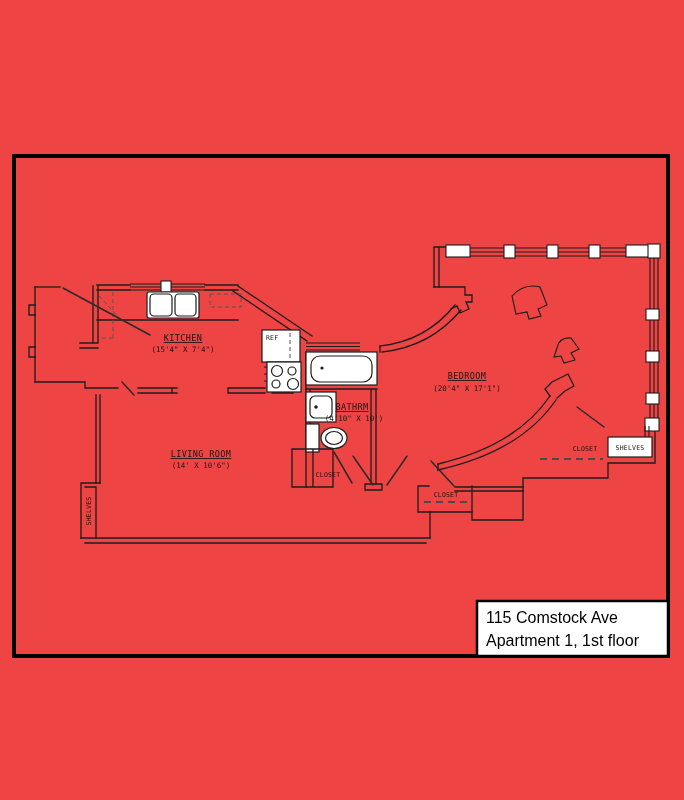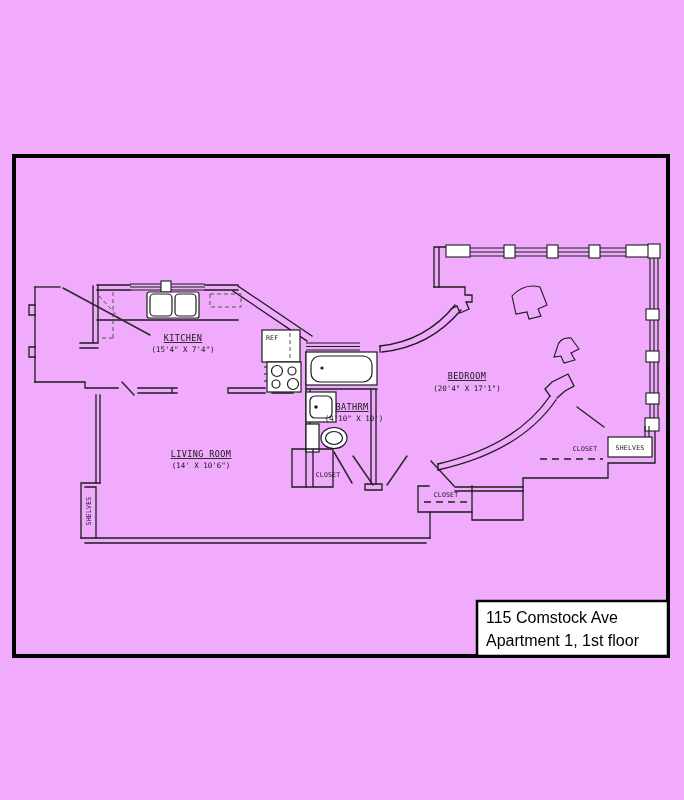--- a/index.html
+++ b/index.html
@@ -1,16 +1,16 @@
 <!DOCTYPE html>
 <html><head>
 <meta charset="utf-8">
 <style>
   html,body{margin:0;padding:0;background:#ffffff;}
-  .sheet{position:relative;width:684px;height:800px;background:#f0abfc;overflow:hidden;}
+  .sheet{position:relative;width:684px;height:800px;background:#ef4444;overflow:hidden;}
   svg{display:block;}
   .lbl{font-family:"DejaVu Sans Mono", monospace; fill:#161616;}
   .room-name{font-size:8.5px; text-decoration:underline; letter-spacing:0.4px;}
   .room-dims{font-size:7.5px;}
   .small-lbl{font-size:6.5px; letter-spacing:0.2px;}
   .title-line{font-family:"Liberation Sans", sans-serif; font-size:16px; fill:#000;}
   .wall{stroke:#1c1c1c; stroke-width:1.3; fill:none; stroke-linecap:square;}
   .thin{stroke:#1c1c1c; stroke-width:1.1; fill:none;}
   .fixture{stroke:#1c1c1c; stroke-width:1.2; fill:#ffffff;}
   .door{stroke:#2a2a2a; stroke-width:1.5; fill:none; stroke-linecap:round;}

